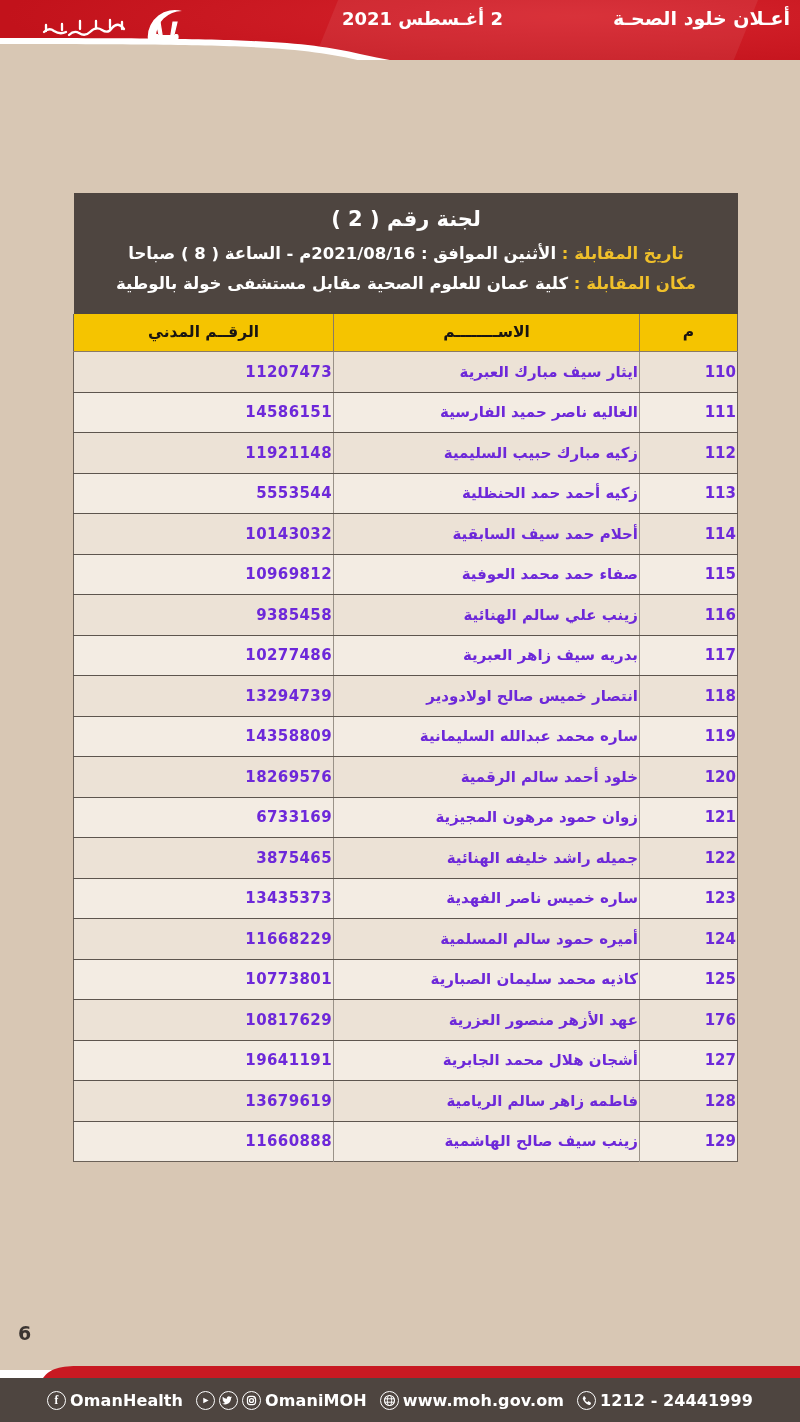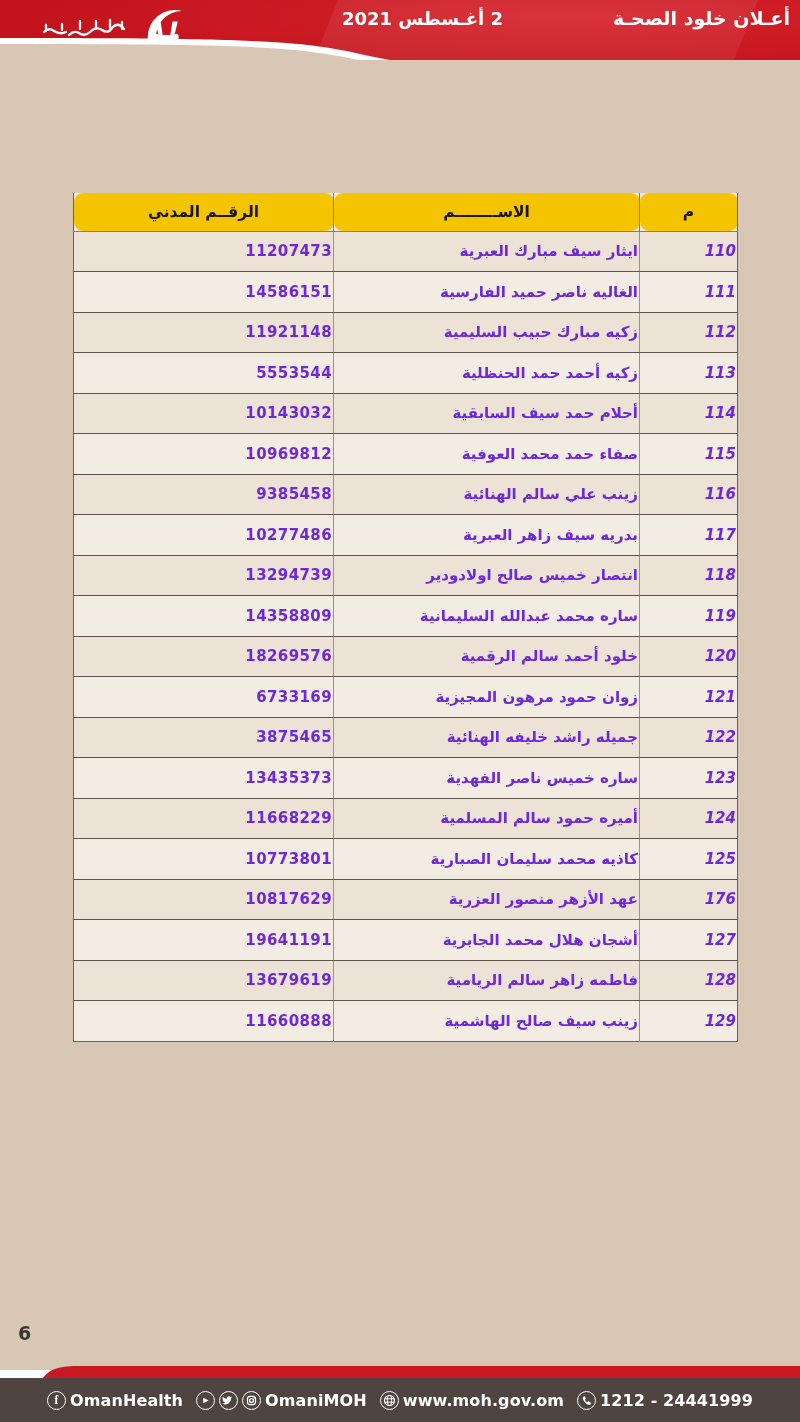--- a/index.html
+++ b/index.html
@@ -103,41 +103,40 @@
   .tbl thead th {
     background: #f5c400;
     color: #1a1512;
     font-size: 15.5px;
     font-weight: bold;
     height: 38px;
     text-align: center;
     border-left: 1px solid #8a7a66;
     border-bottom: 1px solid #8a7a66;
     letter-spacing: .3px;
-    border-radius: 9px;
   }
   .tbl thead th:last-child { border-left: none; }
 
   .tbl tbody td {
     height: 40.5px;
     text-align: right;
     font-size: 15px;
     font-weight: bold;
     color: #6d28d9;
     border-left: 1px solid #9a9288;
     border-bottom: 1px solid #5d554e;
   }
   .tbl tbody td:last-child { border-left: none; }
   .tbl tbody tr:nth-child(odd)  td { background: #ece2d6; }
   .tbl tbody tr:nth-child(even) td { background: #f3ece3; }
   .tbl tbody tr:last-child td { border-bottom: none; }
 
   .td-name { font-size: 14.5px; }
   .td-civ  { font-size: 16px; letter-spacing: .4px; }
-  .td-num  { font-size: 16px; font-style: italic; }
+  .td-num  { font-size: 16px; }
 
   
   .page-no {
     position: absolute; top: 1322px; left: 18px;
     font-size: 19px; font-weight: bold; color: #3b3532;
   }
 
   
   .foot-red {
     position: absolute; top: 1366px; left: 0;
@@ -204,20 +203,33 @@
     <svg class="hdr-curve" viewBox="0 0 800 66" preserveAspectRatio="none">
       <path d="M0 4 C 240 4 300 6 360 20 C 430 36 520 44 620 44 C 700 44 760 43 800 42 L800 66 L0 66 Z" fill="#ffffff"></path>
       <path d="M0 10 C 240 10 300 12 362 27 C 432 44 520 51 620 51 C 700 51 760 50 800 49 L800 66 L0 66 Z" fill="#d8c7b4"></path>
     </svg>
   </div>
 
   <div class="body-bg"></div>
 
   <div class="card">
 
+    <div class="card-head">
+      <div class="line-title">لجنة رقم ( 2 )</div>
+
+      <div class="line">
+        <span class="lbl">تاريخ المقابلة :</span>
+        <span>الأثنين الموافق : 2021/08/16م - الساعة ( 8 ) صباحا</span>
+      </div>
+
+      <div class="line">
+        <span class="lbl">مكان المقابلة :</span>
+        <span>كلية عمان للعلوم الصحية مقابل مستشفى خولة بالوطية</span>
+      </div>
+    </div>
 
     <table class="tbl">
       <colgroup>
         <col class="c-num">
           <col class="c-name">
           <col class="c-civ">
       </colgroup>
       <thead>
         <tr>
           <th>م</th>

